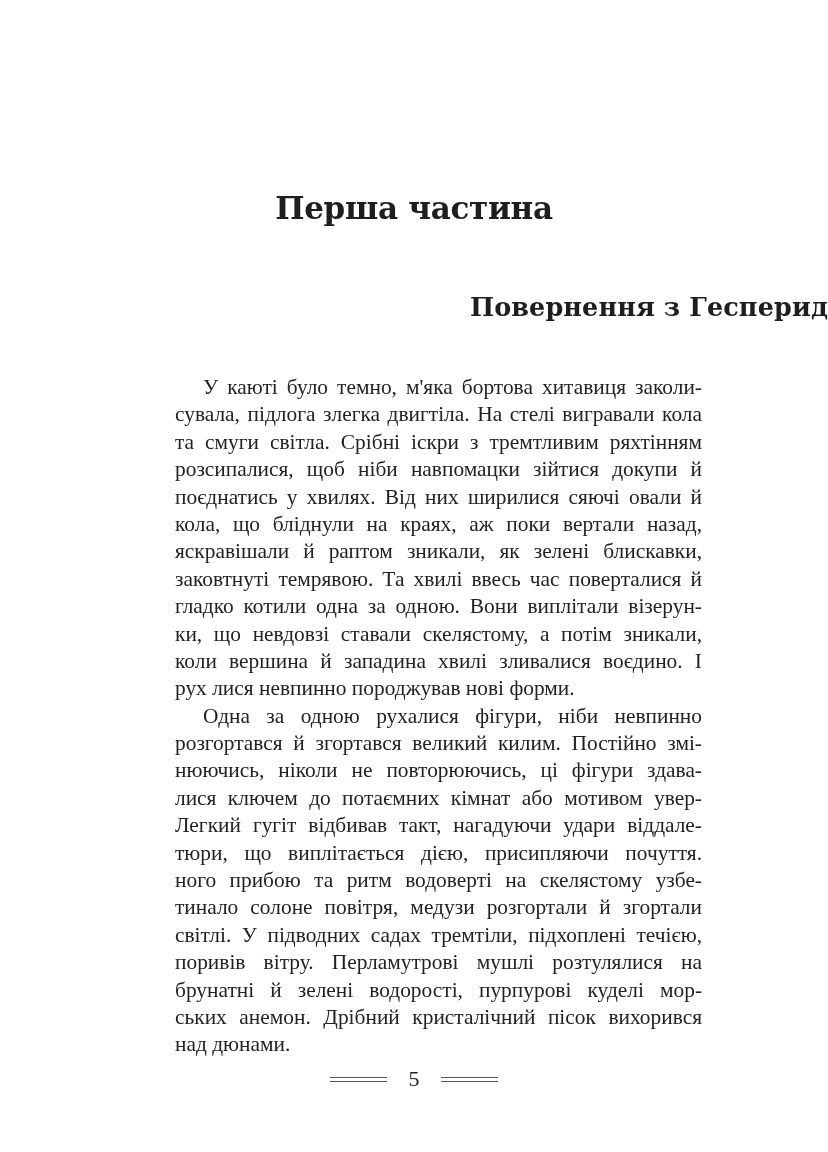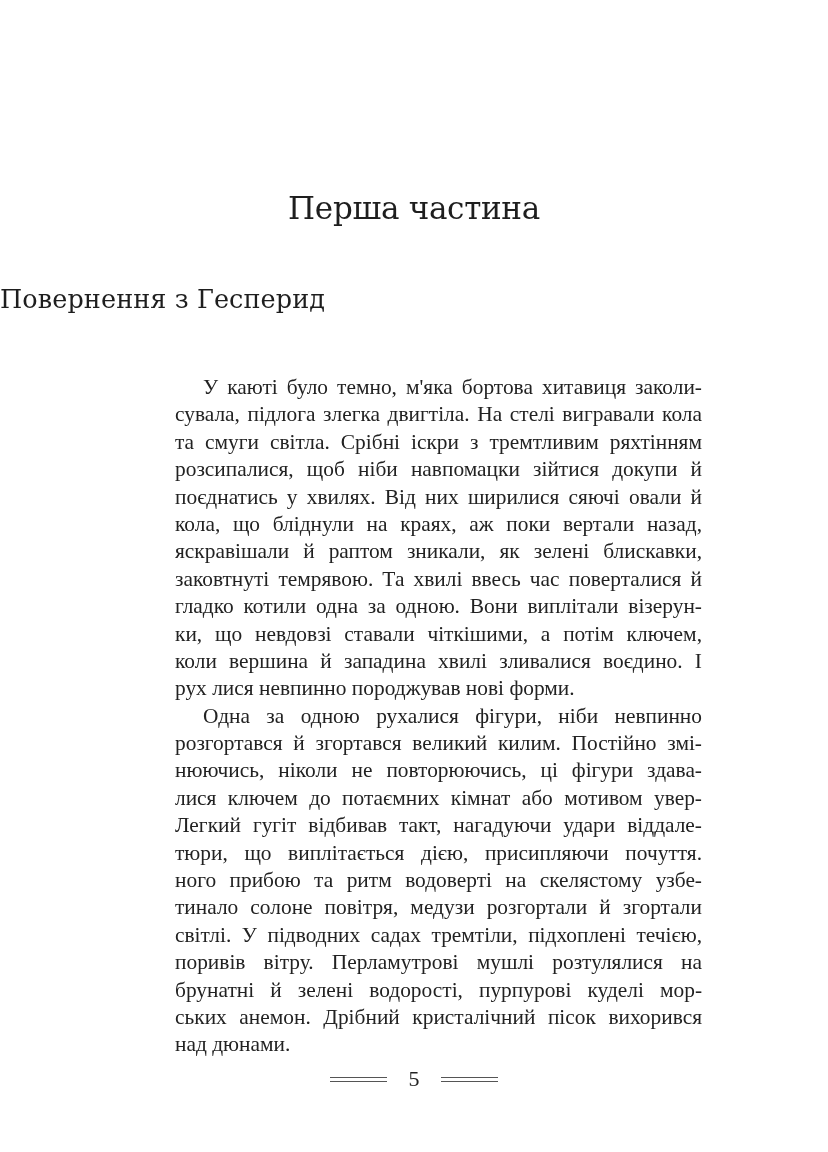--- a/index.html
+++ b/index.html
@@ -15,33 +15,33 @@
     color: #1e1e1e;
   }
   .part-title {
     position: absolute;
     top: 190px;
     left: 0;
     width: 828px;
     text-align: center;
     font-family: "DejaVu Serif", serif;
     font-size: 31px;
-    font-weight: normal;
+    font-weight: bold;
     letter-spacing: -0.3px;
     margin: 0;
   }
   .chapter-title {
     position: absolute;
-    top: 284px;
+    top: 292px;
     left: 0;
     width: 828px;
-    text-align: left;
+    text-align: right;
     font-family: "DejaVu Serif", serif;
     font-size: 25.5px;
-    font-weight: normal;
+    font-weight: bold;
     letter-spacing: 0.1px;
     margin: 0;
   }
   .body-text {
     position: absolute;
     top: 374px;
     left: 127px;
     width: 575px;
     font-family: "Liberation Serif", serif;
     font-size: 21.4px;
@@ -127,21 +127,21 @@
     <span class="line">
         <span class="line-inner">яскравішали й раптом зникали, як зелені блискавки,</span>
       </span>
     <span class="line">
         <span class="line-inner">заковтнуті темрявою. Та хвилі ввесь час поверталися й</span>
       </span>
     <span class="line">
         <span class="line-inner">гладко котили одна за одною. Вони виплітали візерун-</span>
       </span>
     <span class="line">
-        <span class="line-inner">ки, що невдовзі ставали чіткішими, а потім ключем,</span>
+        <span class="line-inner">ки, що невдовзі ставали скелястому, а потім зникали,</span>
       </span>
     <span class="line">
         <span class="line-inner">коли вершина й западина хвилі зливалися воєдино. І</span>
       </span>
     <span class="line last">
         <span class="line-inner">рух лися невпинно породжував нові форми.</span>
       </span>
   </div>
   <div>
     <span class="line indent">

